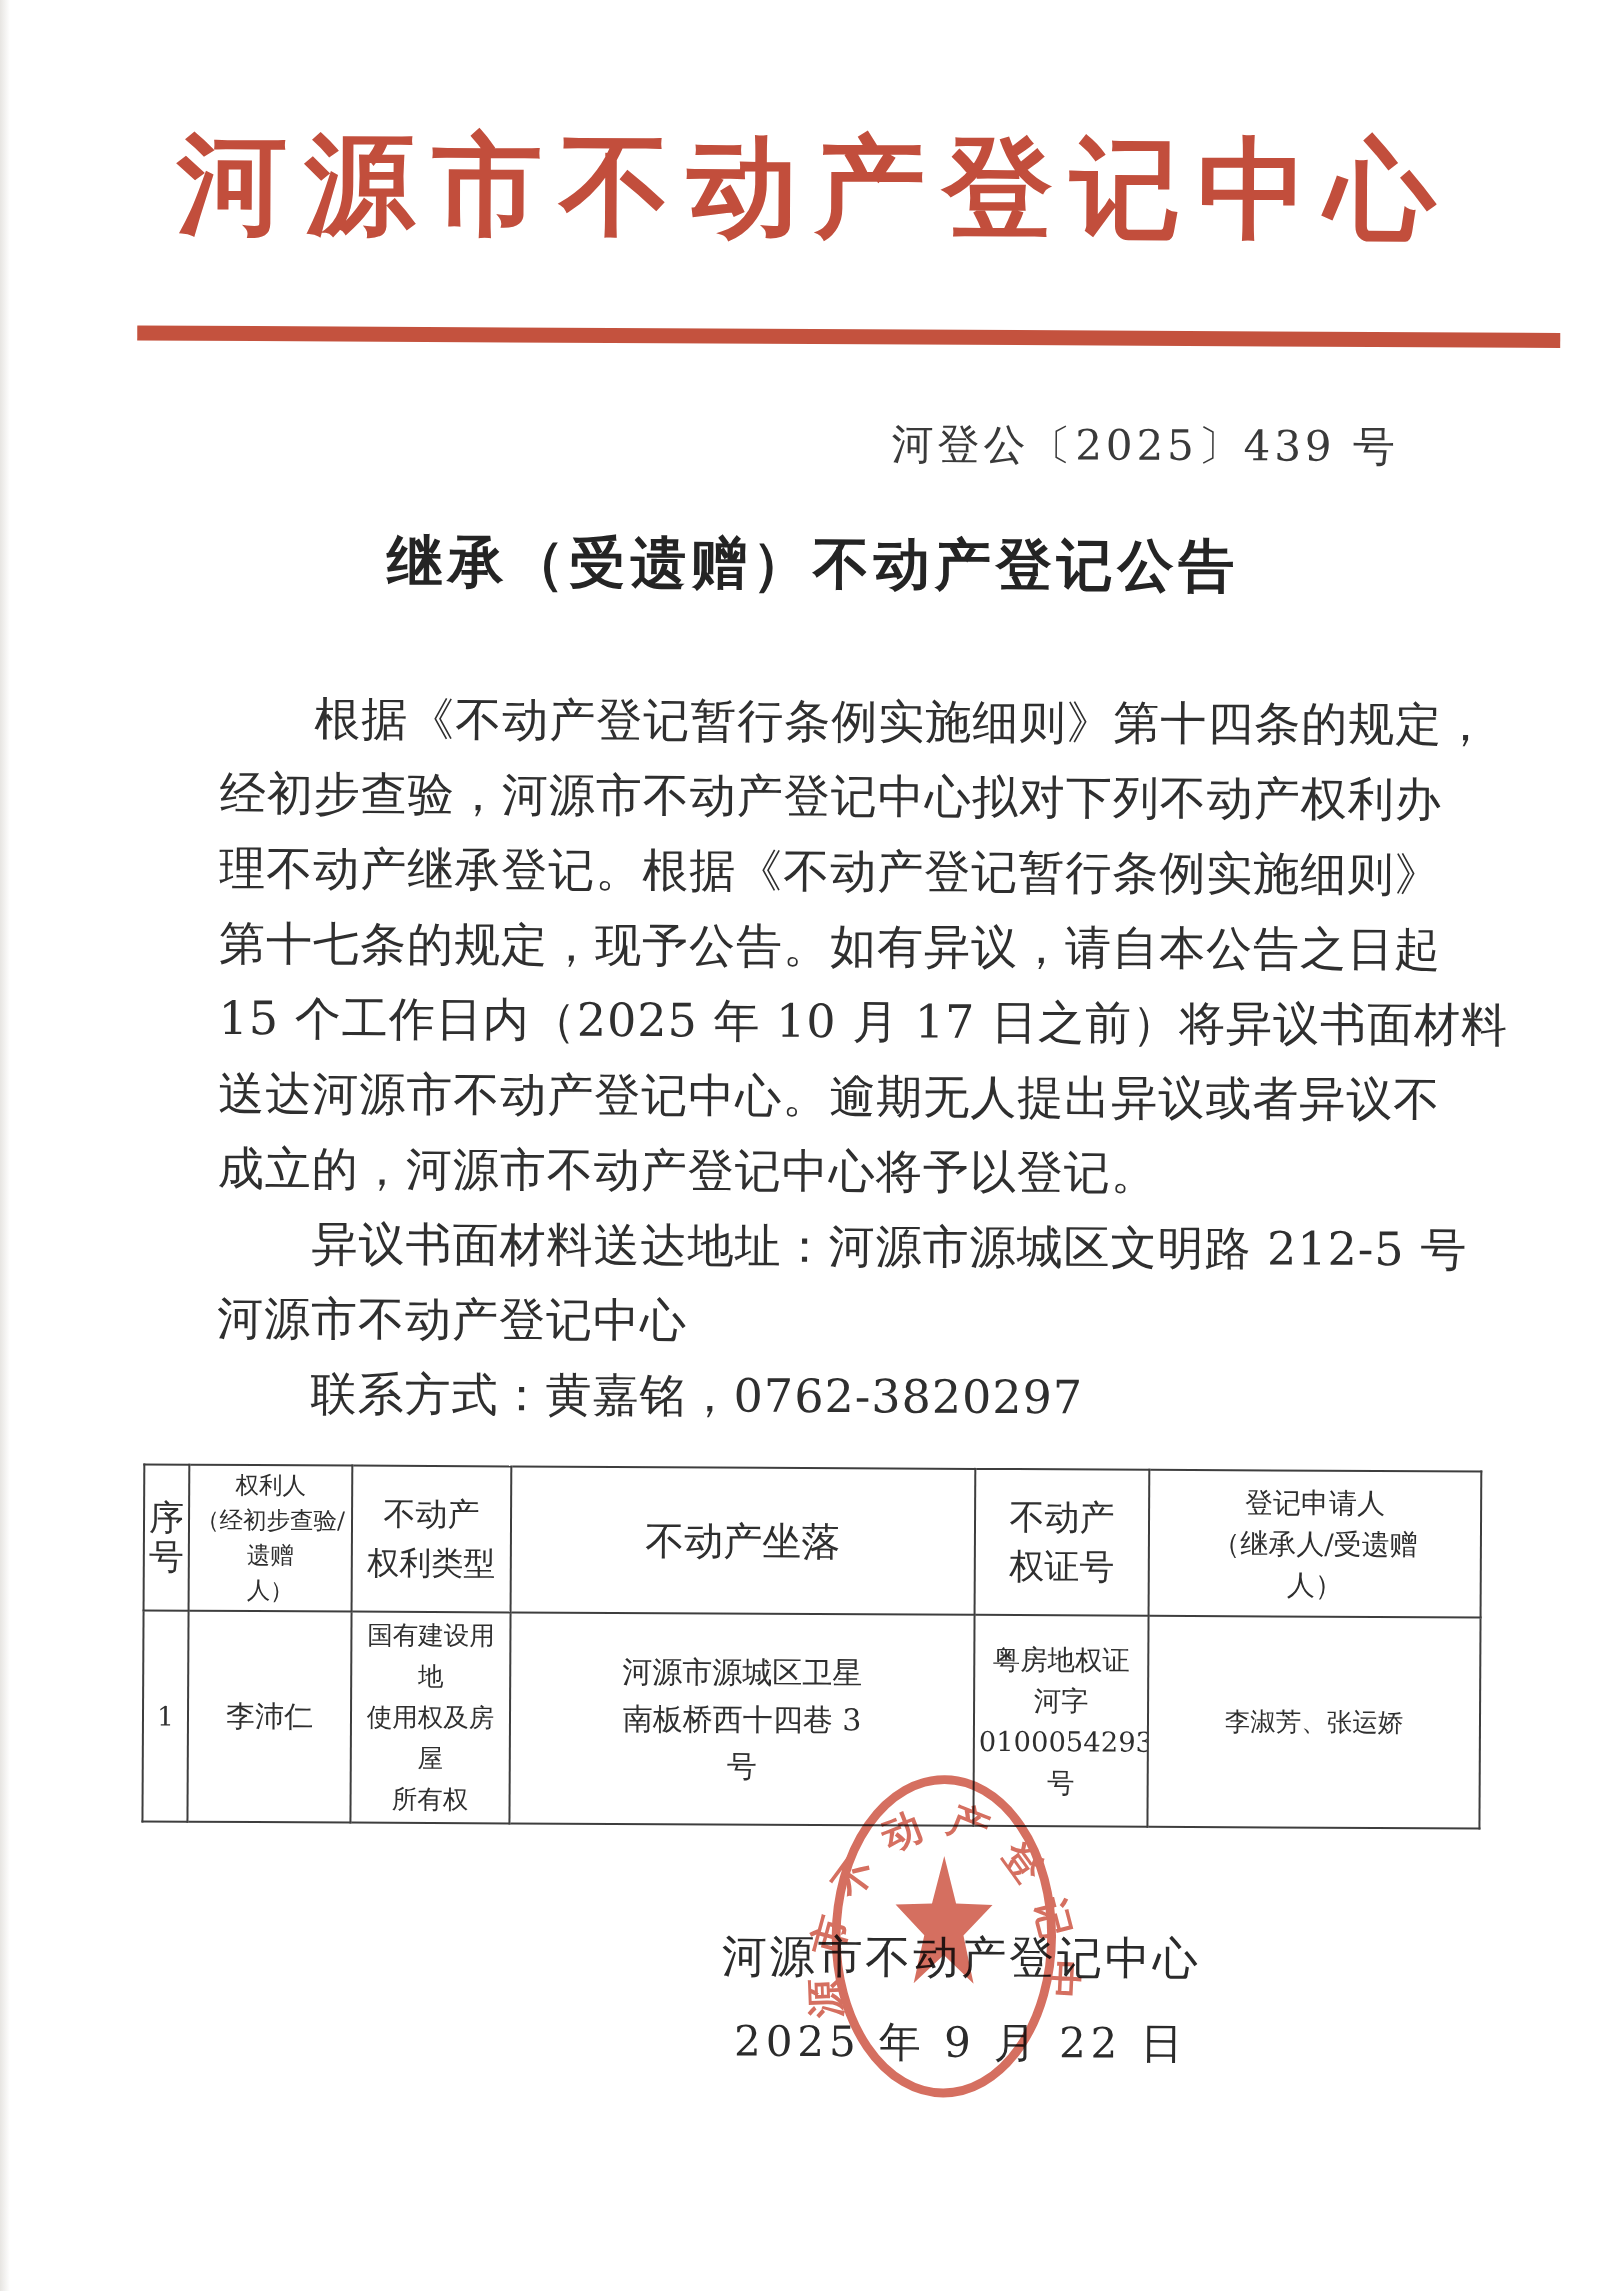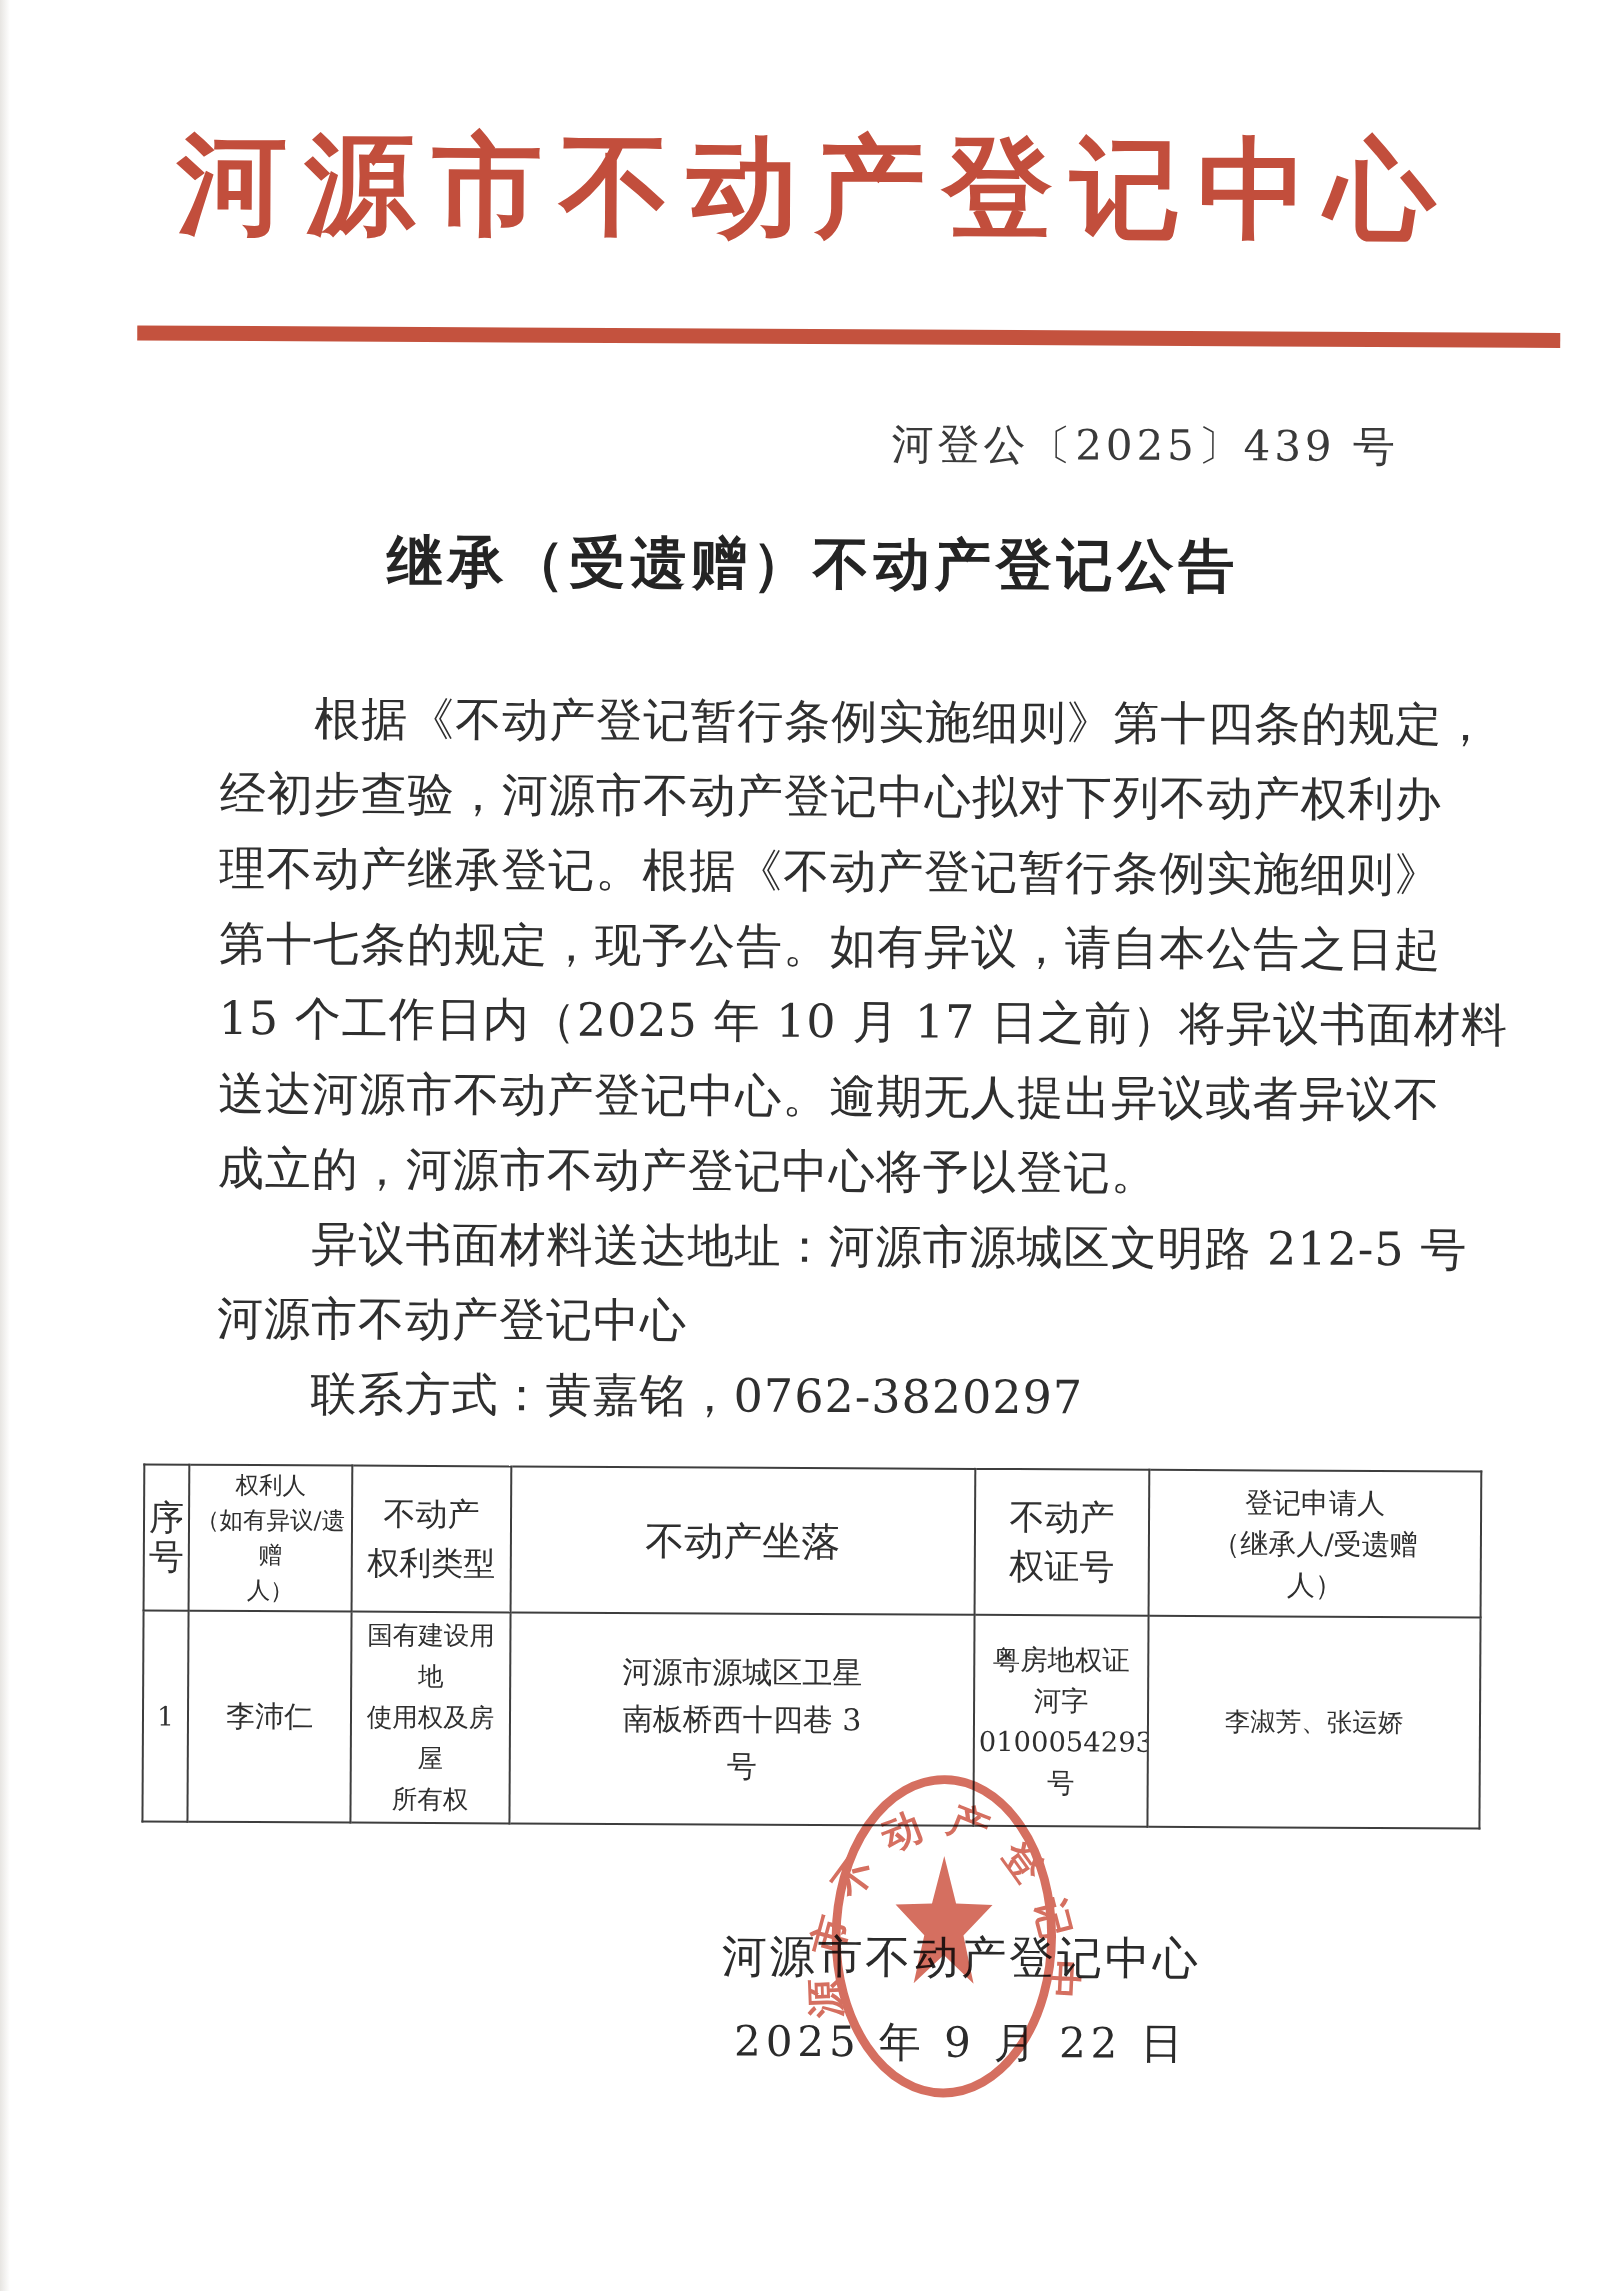--- a/index.html
+++ b/index.html
@@ -99,21 +99,21 @@
           <col style="width:163px">
           <col style="width:159px">
         <col style="width:464px">
           <col style="width:174px">
           <col style="width:332px">
       </colgroup>
       <tbody>
           <tr class="hdr">
         <th class="h-xh">序号</th>
         <th class="h-qlr">权利人
-（如有异议/遗赠
+（经初步查验/遗赠
 人）</th>
         <th class="h-lx">不动产
 权利类型</th>
         <th class="h-zl">不动产坐落</th>
         <th class="h-zh">不动产
 权证号</th>
         <th class="h-sqr">登记申请人
 （继承人/受遗赠
 人）</th>
       </tr>

